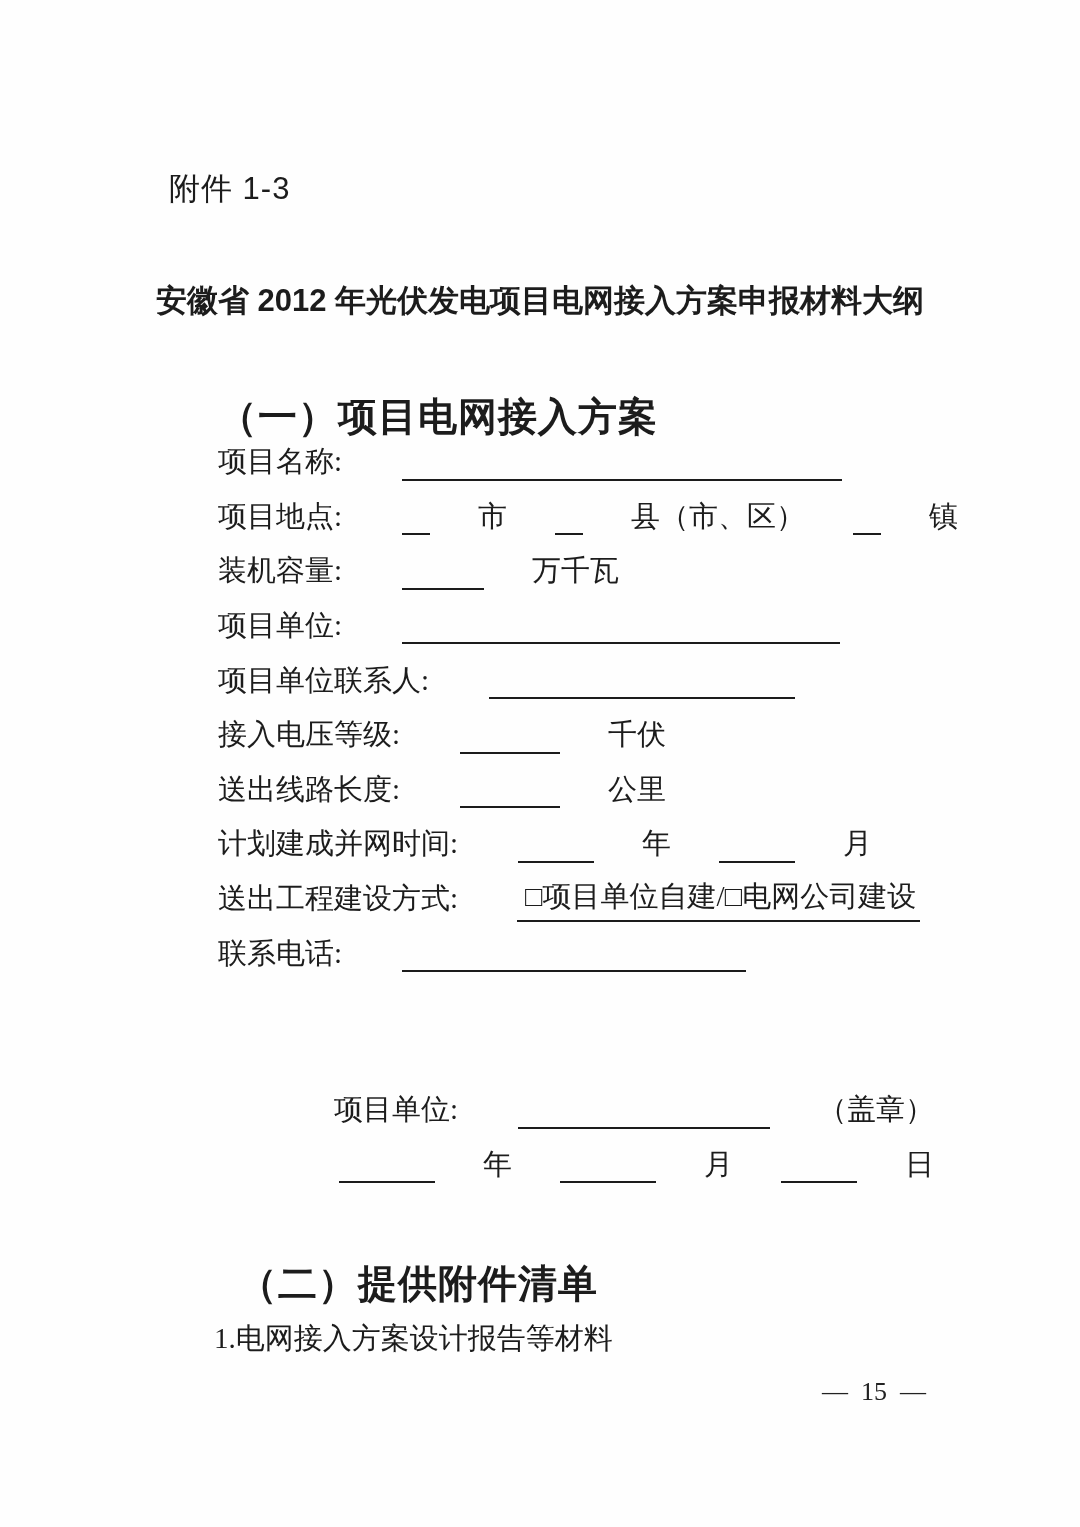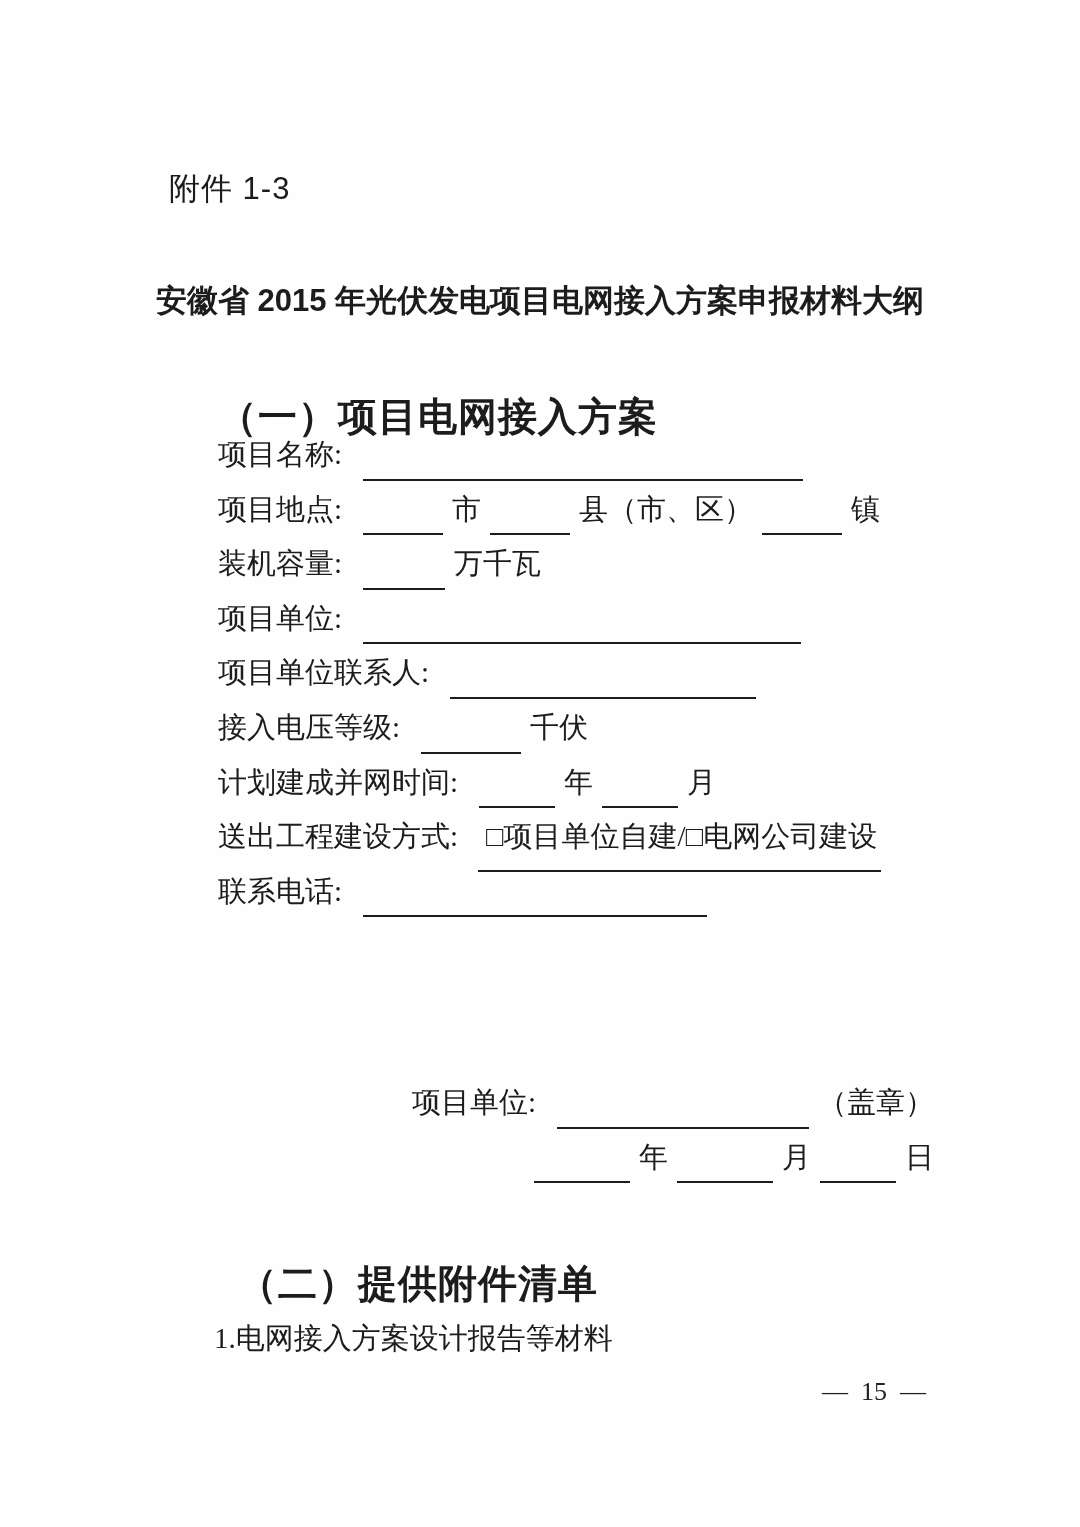--- a/index.html
+++ b/index.html
@@ -49,22 +49,24 @@
   }
   .sig-rows {
     position: absolute;
     left: 218px;
     top: 1083px;
     width: 716px;
   }
   .form-row {
     height: 54.6px;
     display: flex;
+    align-items: center;
     font-size: 29px;
     white-space: nowrap;
+    gap: 39px;
   }
   .sig-rows .form-row { justify-content: flex-end; }
   .seg-label { margin-right: 12px; }
   .seg-blank {
     display: inline-block;
     height: 0;
     border-bottom: 2px solid #1c1c1c;
     align-self: flex-end;
     margin: 0 9px 9px 9px;
   }
@@ -92,21 +94,21 @@
     color: #222;
   }
 </style>
 </head>
 <body>
 
 <div class="page">
 
   <div class="attachment-label">附件 1-3</div>
 
-  <div class="doc-title">安徽省 2015 年光伏发电项目电网接入方案申报材料大纲</div>
+  <div class="doc-title">安徽省 2012 年光伏发电项目电网接入方案申报材料大纲</div>
 
   <div class="section-heading s1">（一）项目电网接入方案</div>
 
   <div class="form-rows" id="form-rows">
       <div class="form-row">
         <span class="seg-label">项目名称:</span>
         <span class="seg-blank" style="width: 440px;"></span>
       </div>
       <div class="form-row">
         <span class="seg-label">项目地点:</span>
@@ -127,20 +129,25 @@
         <span class="seg-blank" style="width: 438px;"></span>
       </div>
       <div class="form-row">
         <span class="seg-label">项目单位联系人:</span>
         <span class="seg-blank" style="width: 306px;"></span>
       </div>
       <div class="form-row">
         <span class="seg-label">接入电压等级:</span>
         <span class="seg-blank" style="width: 100px;"></span>
         <span class="seg-text">千伏</span>
+      </div>
+      <div class="form-row">
+        <span class="seg-label">送出线路长度:</span>
+        <span class="seg-blank" style="width: 100px;"></span>
+        <span class="seg-text">公里</span>
       </div>
       <div class="form-row">
         <span class="seg-label">计划建成并网时间:</span>
         <span class="seg-blank" style="width: 76px;"></span>
         <span class="seg-text">年</span>
         <span class="seg-blank" style="width: 76px;"></span>
         <span class="seg-text">月</span>
       </div>
       <div class="form-row">
         <span class="seg-label">送出工程建设方式:</span>

